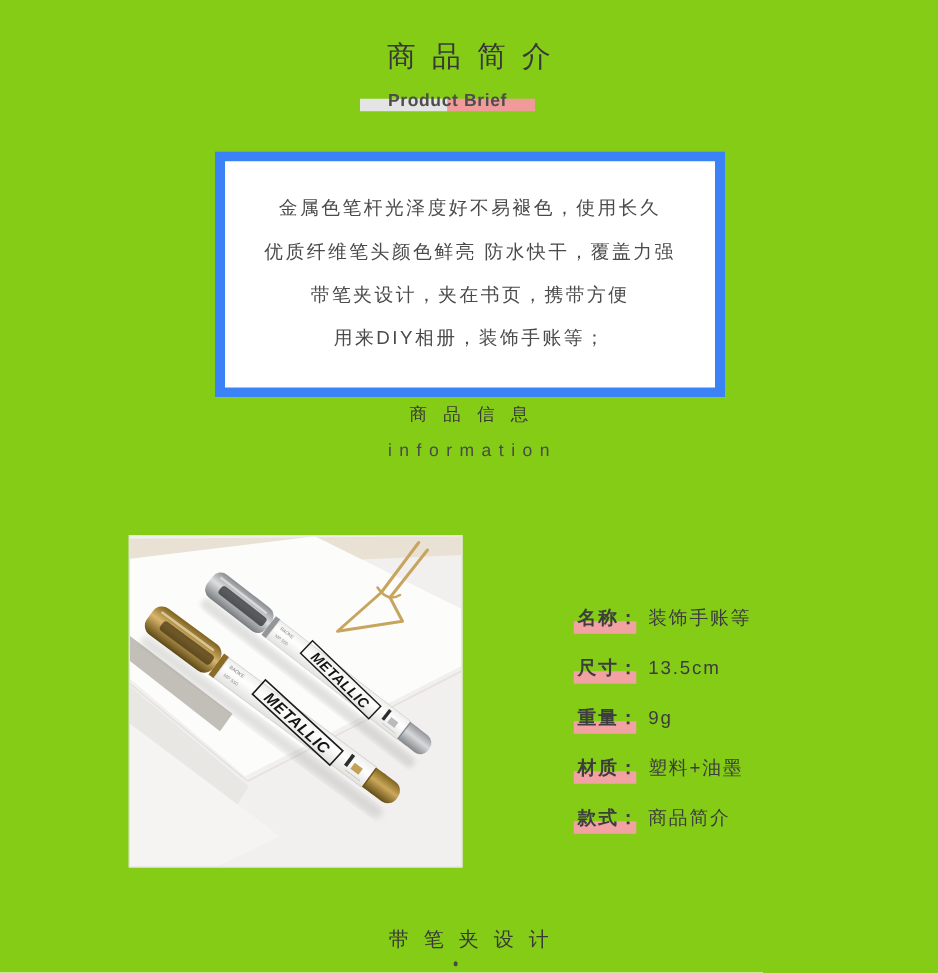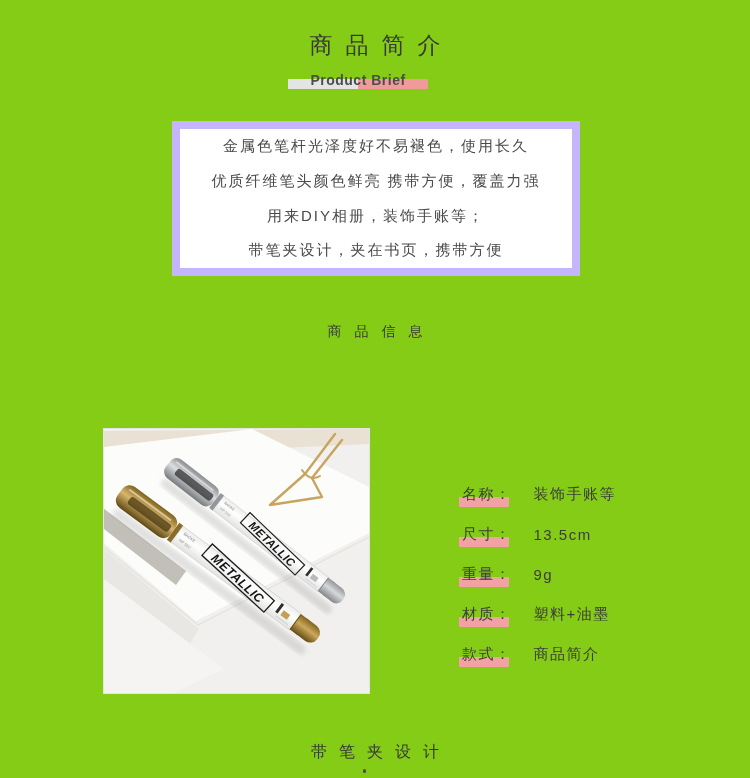--- a/index.html
+++ b/index.html
@@ -22,42 +22,42 @@
   .brief{position:absolute;top:70px;left:288px;width:140px;height:19px;font-weight:bold;}
   .brief .bar{position:absolute;bottom:0;width:70px;height:10px;}
   .brief .bar-gray{left:0;background:#e4e4e4;}
   .brief .bar-pink{right:0;background:#f09a9a;}
   .brief .brief-text{
     position:absolute;left:0;right:0;bottom:1px;text-align:center;
     font-size:14px;color:#4d4d4d;letter-spacing:0.5px;z-index:1;
   }
   
   .descbox{
-    position:absolute;left:172px;top:121px;width:408px;height:155px;
-    box-sizing:border-box;border:8px solid #c4b5fd;background:#ffffff;
+    position:absolute;left:172px;top:121px;width:408px;height:197px;
+    box-sizing:border-box;border:8px solid #3b82f6;background:#ffffff;
     display:flex;flex-direction:column;justify-content:center;
   }
   .descbox p{
     margin:0;text-align:center;font-size:15px;line-height:34.7px;
     color:#4a4a4a;letter-spacing:2px;white-space:nowrap;
   }
   
   .photo{
     position:absolute;left:103px;top:428px;width:265px;height:264px;
     border:1px solid #e4e4e4;background:#f1f0ef;
   }
   .photo svg{display:block;}
   
   .specs{position:absolute;left:462px;top:487px;}
   .spec-row{
     position:relative;z-index:0;display:flex;align-items:center;
     height:15px;margin-bottom:25px;font-size:15px;color:#3d3d3d;
     letter-spacing:1.5px;white-space:nowrap;
   }
-  .spec-label{position:relative;margin-right:22px;}
+  .spec-label{position:relative;margin-right:7px;font-weight:bold;}
   .spec-label::after{
     content:"";position:absolute;left:-3px;right:3px;bottom:-3px;height:10px;
     background:#f2a2a2;z-index:-1;
   }
   .dot{
     position:absolute;left:363px;top:769px;width:3px;height:4px;
     background:#4a4a4a;border-radius:2px;
   }
 </style>
 </head>
@@ -68,26 +68,27 @@
   <h1 class="sec-title t1">商品简介</h1>
 
   <div class="brief">
     <span class="bar bar-gray"></span>
     <span class="bar bar-pink"></span>
     <span class="brief-text">Product Brief</span>
   </div>
 
   <div class="descbox">
     <p>金属色笔杆光泽度好不易褪色，使用长久</p>
-    <p>优质纤维笔头颜色鲜亮 携带方便，覆盖力强</p>
+    <p>优质纤维笔头颜色鲜亮 防水快干，覆盖力强</p>
+    <p>带笔夹设计，夹在书页，携带方便</p>
     <p>用来DIY相册，装饰手账等；</p>
-    <p>带笔夹设计，夹在书页，携带方便</p>
   </div>
 
   <h2 class="sec-title t2">商品信息</h2>
+  <div class="info-en">information</div>
 
   <div class="photo">
     <svg width="265" height="264" viewBox="0 0 265 264">
       <defs>
         <linearGradient id="gs" x1="0" y1="0" x2="0" y2="1">
           <stop offset="0" stop-color="#8b8e91"></stop>
             <stop offset="0.45" stop-color="#dcdedf"></stop>
             <stop offset="1" stop-color="#787b7e"></stop>
         </linearGradient>
         <linearGradient id="gg" x1="0" y1="0" x2="0" y2="1">

